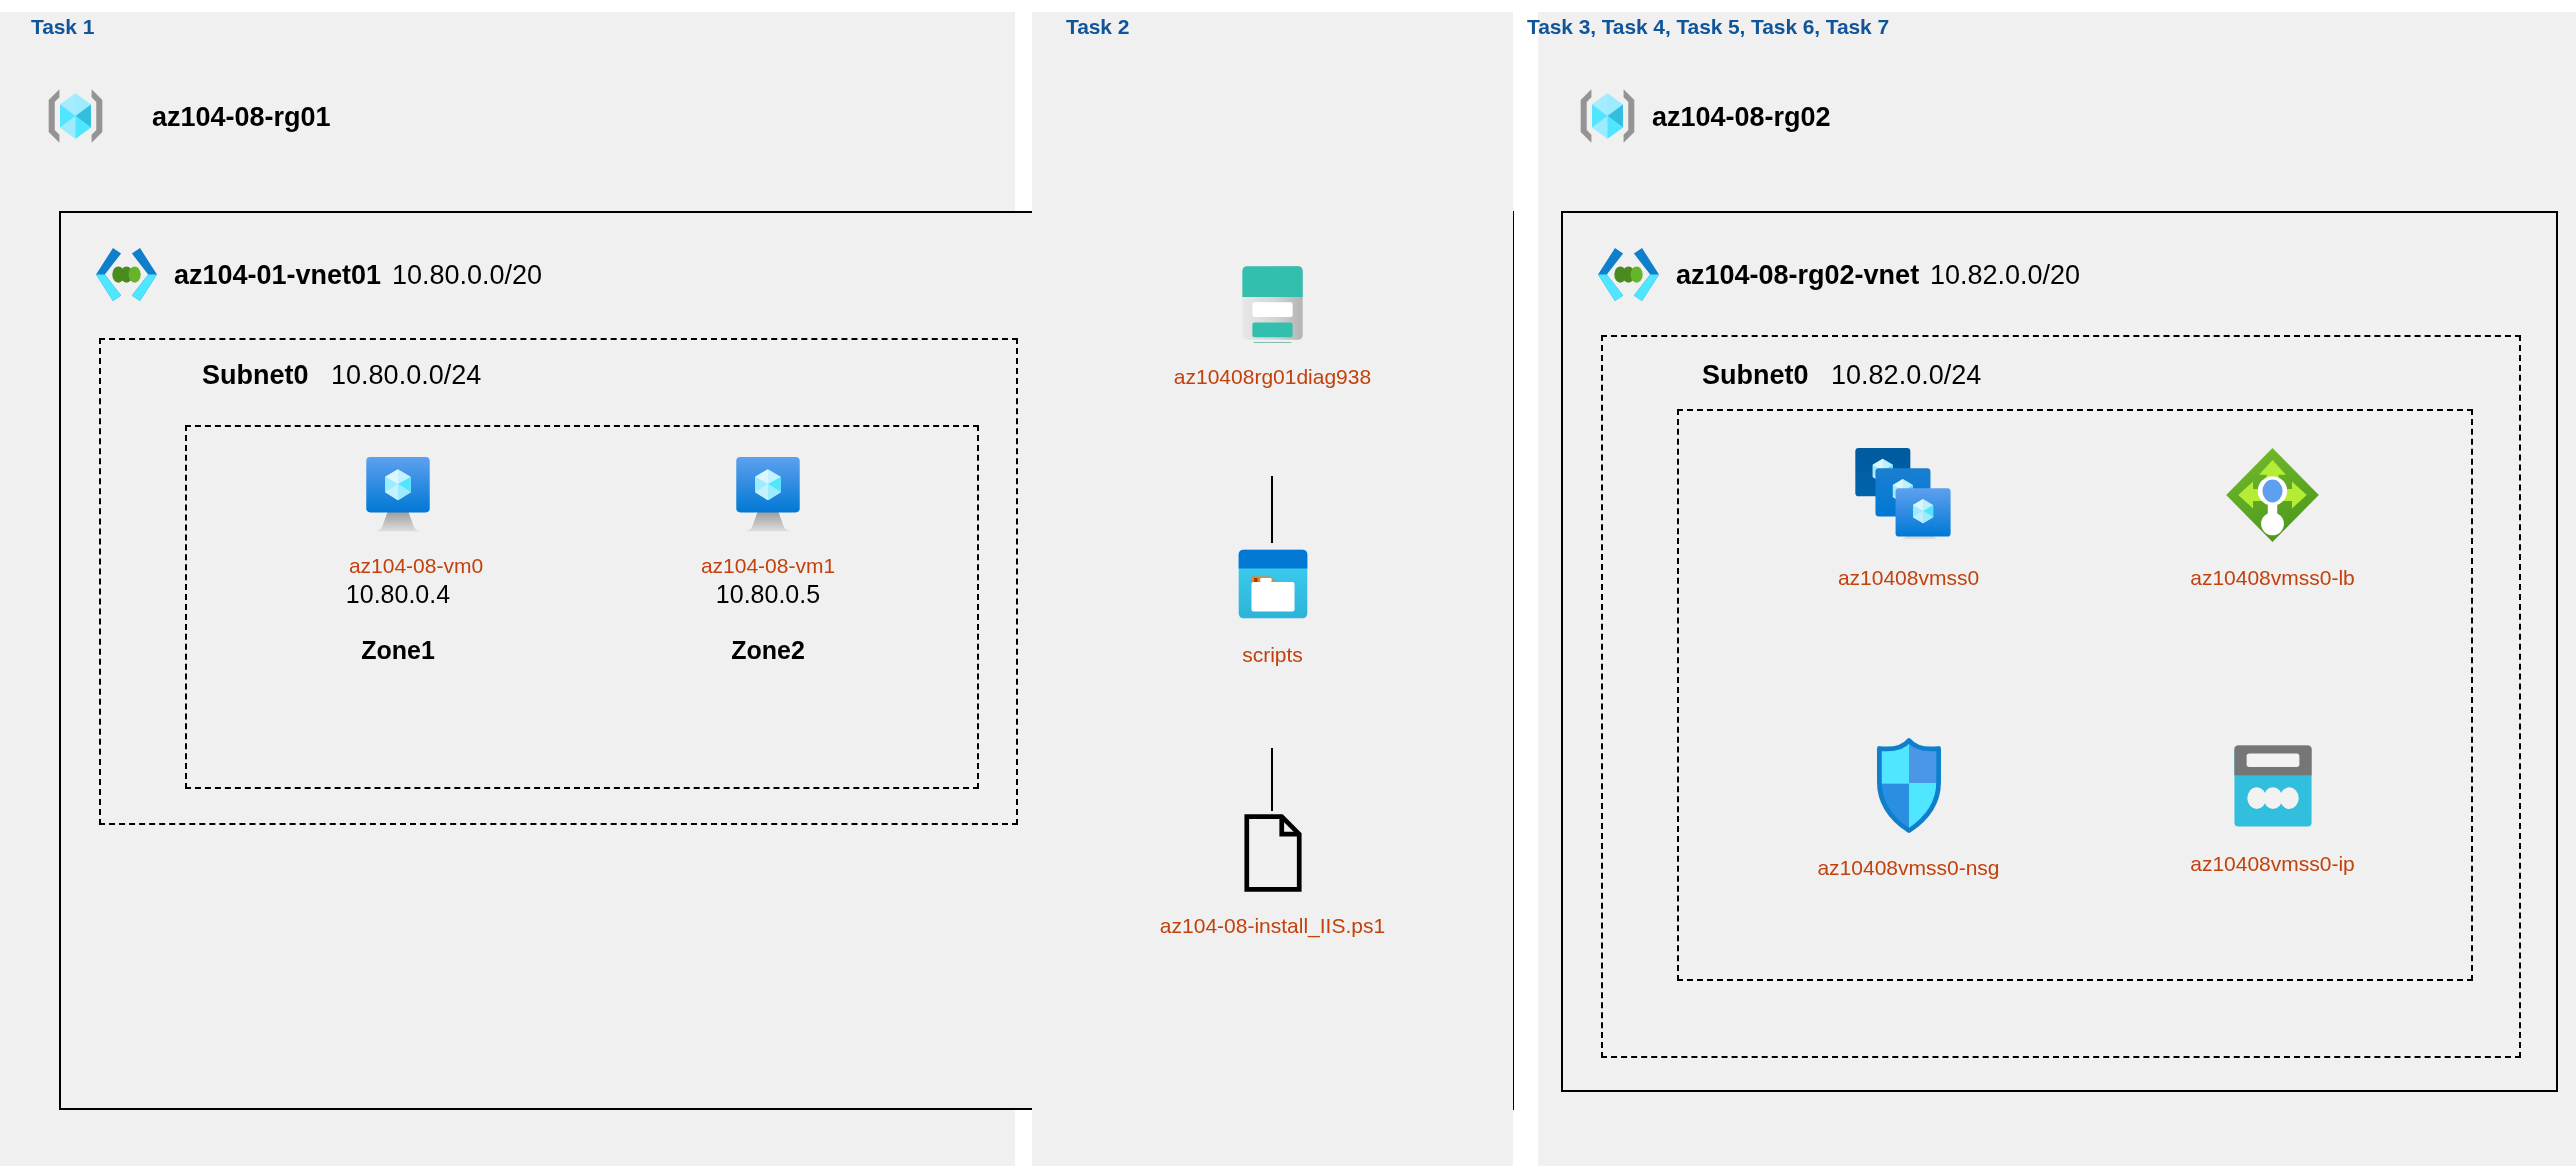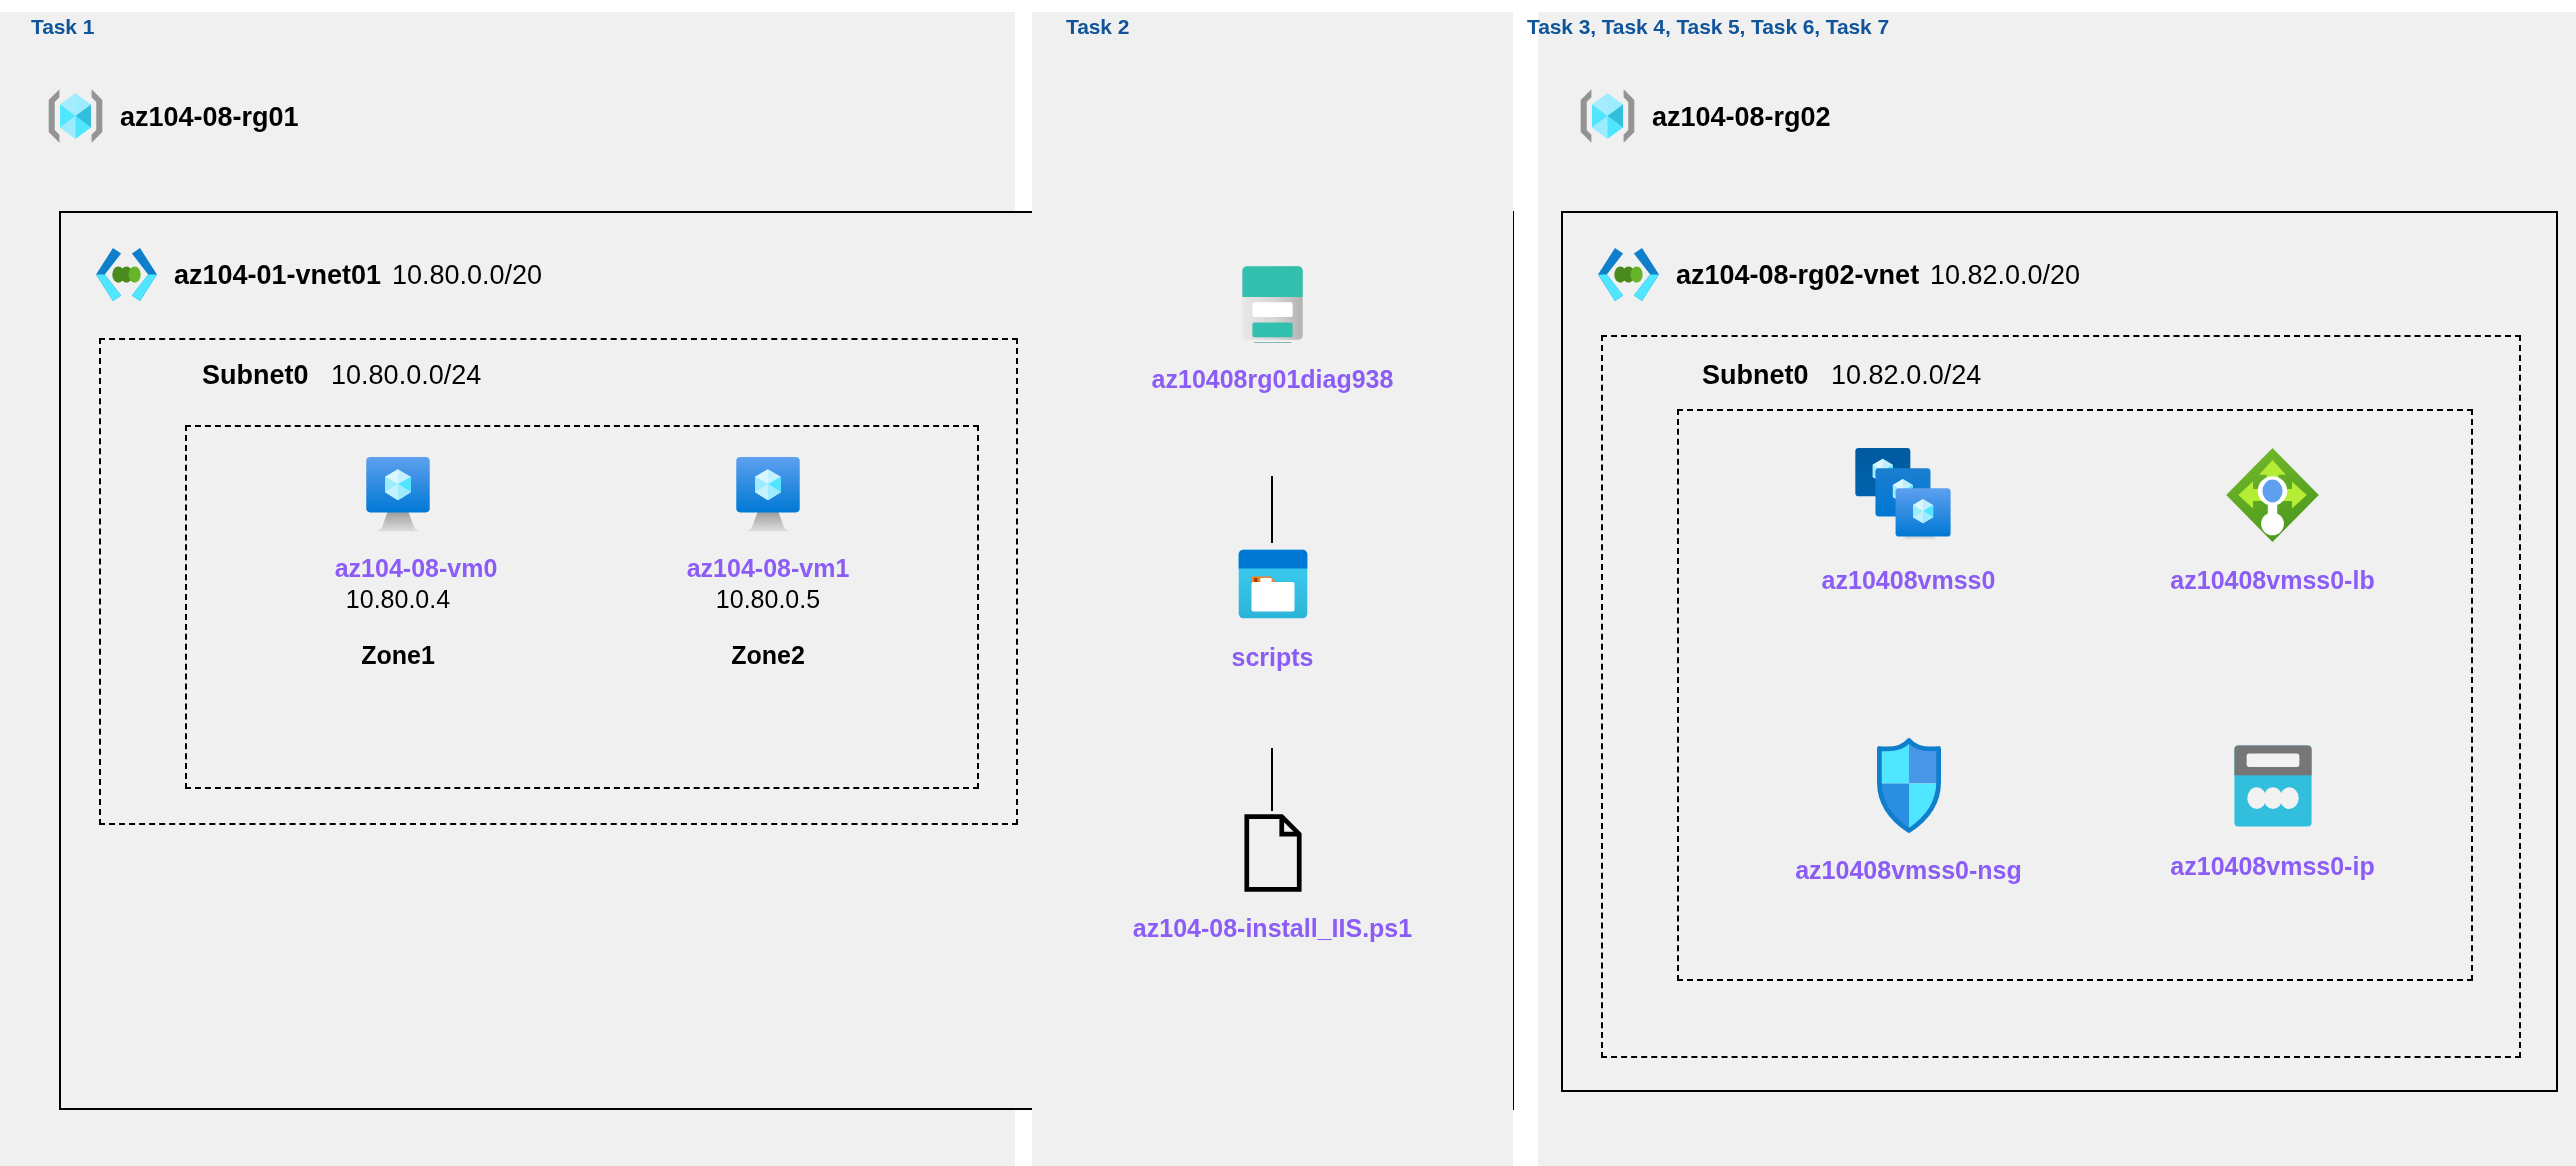--- a/index.html
+++ b/index.html
@@ -15,34 +15,34 @@
   }
   .solidbox{position:absolute;border:2.7px solid #000000;background:#f0f0f0;box-sizing:border-box;}
   .dashbox{position:absolute;border:2.7px dashed #000000;background:transparent;box-sizing:border-box;}
   .hdr-row{position:absolute;display:flex;align-items:center;white-space:nowrap;}
   .hdr-name{font-size:27px;font-weight:bold;color:#000;margin-left:15px;}
   .hdr-cidr{font-size:27px;font-weight:normal;color:#000;margin-left:10.8px;}
   .sub-title{position:absolute;white-space:nowrap;font-size:27px;color:#000;}
   .sub-title b{font-weight:bold;}
   .sub-title span{font-weight:normal;}
   .node{position:absolute;display:flex;flex-direction:column;align-items:center;}
-  .node-label{font-size:25px;font-weight:bold;color:#8b5cf6;white-space:nowrap;text-align:center;}
+  .node-label{font-size:21px;font-weight:normal;color:#c2410c;white-space:nowrap;text-align:center;}
   .node-sub{font-size:25px;font-weight:normal;color:#000;white-space:nowrap;text-align:center;margin-top:2px;}
   .node-zone{font-size:25px;font-weight:bold;color:#000;white-space:nowrap;text-align:center;margin-top:27px;}
   .connector{position:absolute;background:#000;width:2px;}
   .ico{display:block;}
 </style>
 </head>
 <body>
 
 <div class="panel" style="left:0px;top:12px;width:1015px;height:1154px;"></div>
 
 <div class="task-label" style="left:31px;top:15px;">Task 1</div>
 
-<div class="hdr-row" style="left:46px;top:86px;height:62px;">
+<div class="hdr-row" style="left:46px;top:86px;height:62px;gap:32px;">
   <span class="ico">
     <svg width="59" height="62" viewBox="0 0 88 92">
       <path d="M20 6 L4 22 L4 70 L20 86 L20 74 L13 67 L13 25 L20 18 Z" fill="#949494"></path>
       <path d="M68 6 L84 22 L84 70 L68 86 L68 74 L75 67 L75 25 L68 18 Z" fill="#949494"></path>
       <polygon points="44,12 67,29 67,63 44,80 21,63 21,29" fill="#9cebff"></polygon>
       <polygon points="44,12 21,29 44,46" fill="#a5ecff"></polygon>
       <polygon points="44,46 21,29 21,63" fill="#50e6ff"></polygon>
       <polygon points="44,46 67,29 67,63" fill="#32bedd"></polygon>
       <polygon points="44,46 21,63 44,80" fill="#9cebff"></polygon>
       <polygon points="44,46 67,63 44,80" fill="#50e6ff"></polygon>

